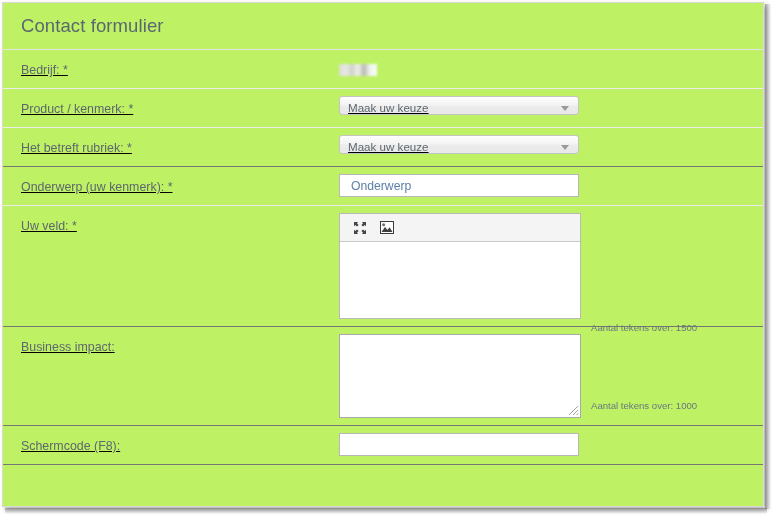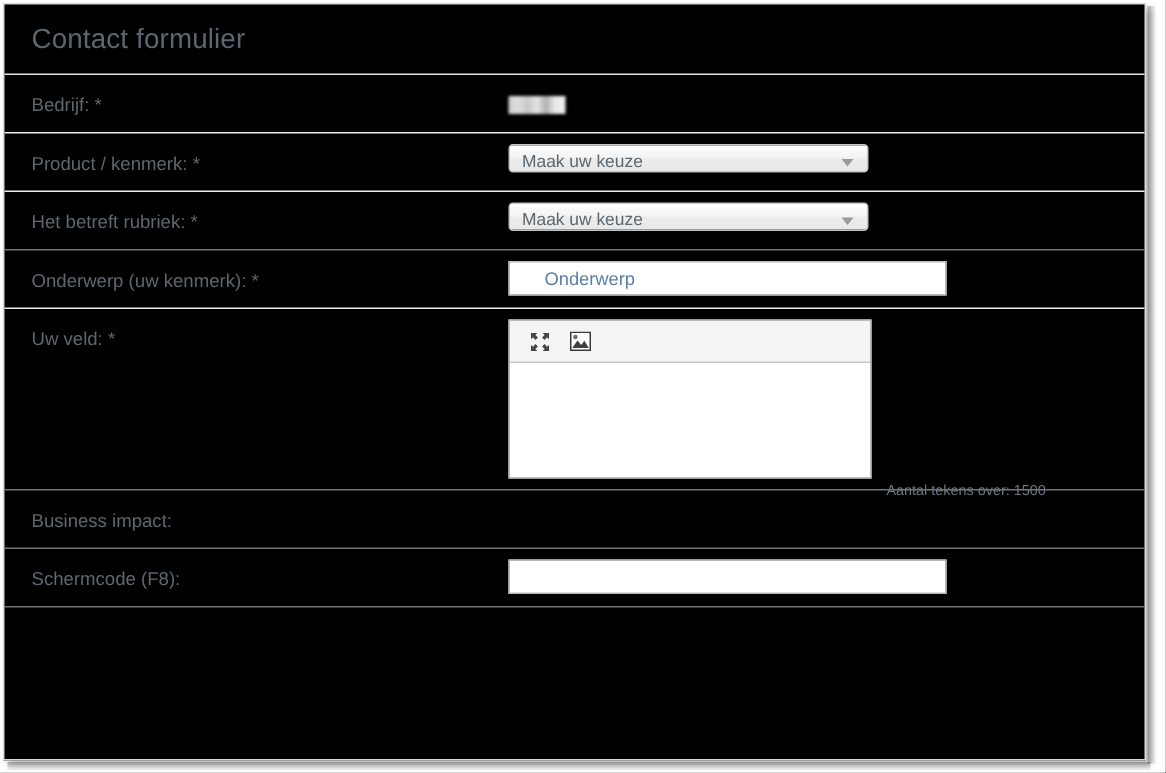--- a/index.html
+++ b/index.html
@@ -18,21 +18,21 @@
     background: #ffffff;
     overflow: hidden;
   }
   
   .card {
     position: absolute;
     left: 2px;
     top: 2px;
     width: 762px;
     height: 505px;
-    background: #000000;
+    background: #bef264;
     border: 1px solid #d9d9d9;
     box-shadow: 3px 3px 5px rgba(0,0,0,0.30);
   }
   .shadow-right {
     position: absolute;
     left: 765px; top: 4px;
     width: 6px; height: 505px;
     background: linear-gradient(to right, rgba(0,0,0,0.28), rgba(0,0,0,0));
   }
   .shadow-bottom {
@@ -56,20 +56,21 @@
     letter-spacing: 0.1px;
   }
 
   
   .row {
     position: relative;
     display: flex;
     align-items: flex-start;
     border-bottom: 1px solid #ececec;
     min-height: 38px;
+    text-decoration: underline;
   }
   .row.thick    { border-bottom: 1px solid #767676; }
   .row-label {
     width: 336px;
     flex: 0 0 336px;
     padding: 12px 0 10px 18px;
     font-size: 12.4px;
     color: #5d676f;
     line-height: 16px;
   }
@@ -114,28 +115,28 @@
     position: absolute;
     right: 9px; top: 9px;
     width: 0; height: 0;
     border-left: 4.5px solid transparent;
     border-right: 4.5px solid transparent;
     border-top: 5px solid #9a9a9a;
   }
 
   
   .text-input {
-    width: 292px;
+    width: 240px;
     height: 23px;
     border: 1px solid #b7b7b7;
     background: #ffffff;
     font-size: 12.2px;
     color: #5b7fa6;
     line-height: 21px;
-    padding-left: 23px;
+    padding-left: 11px;
     font-family: "Liberation Sans", sans-serif;
     border-radius: 0;
   }
   .text-input.empty { color: #333; }
 
   
   .editor {
     width: 242px;
     border: 1px solid #b9b9b9;
     background: #ffffff;
@@ -252,20 +253,30 @@
             </div>
           </div>
           <div class="editor-body"></div>
         </div>
         <span class="counter c1">Aantal tekens over: 1500</span>
       </div>
     </div>
 
     <div class="row thick">
       <div class="row-label">Business impact:</div>
+      <div class="row-field">
+        <div class="textarea">
+          <svg class="resize-grip" viewBox="0 0 11 11">
+            <line x1="10" y1="1" x2="1" y2="10" stroke="#9a9a9a" stroke-width="0.9"></line>
+            <line x1="10" y1="5" x2="5" y2="10" stroke="#9a9a9a" stroke-width="0.9"></line>
+            <line x1="10" y1="8.5" x2="8.5" y2="10" stroke="#9a9a9a" stroke-width="0.9"></line>
+          </svg>
+        </div>
+        <span class="counter c2">Aantal tekens over: 1000</span>
+      </div>
     </div>
 
     <div class="row thick">
       <div class="row-label">Schermcode (F8):</div>
       <div class="row-field">
         <input class="text-input empty" type="text" value="" style="">
       </div>
     </div>
 
   </div>

